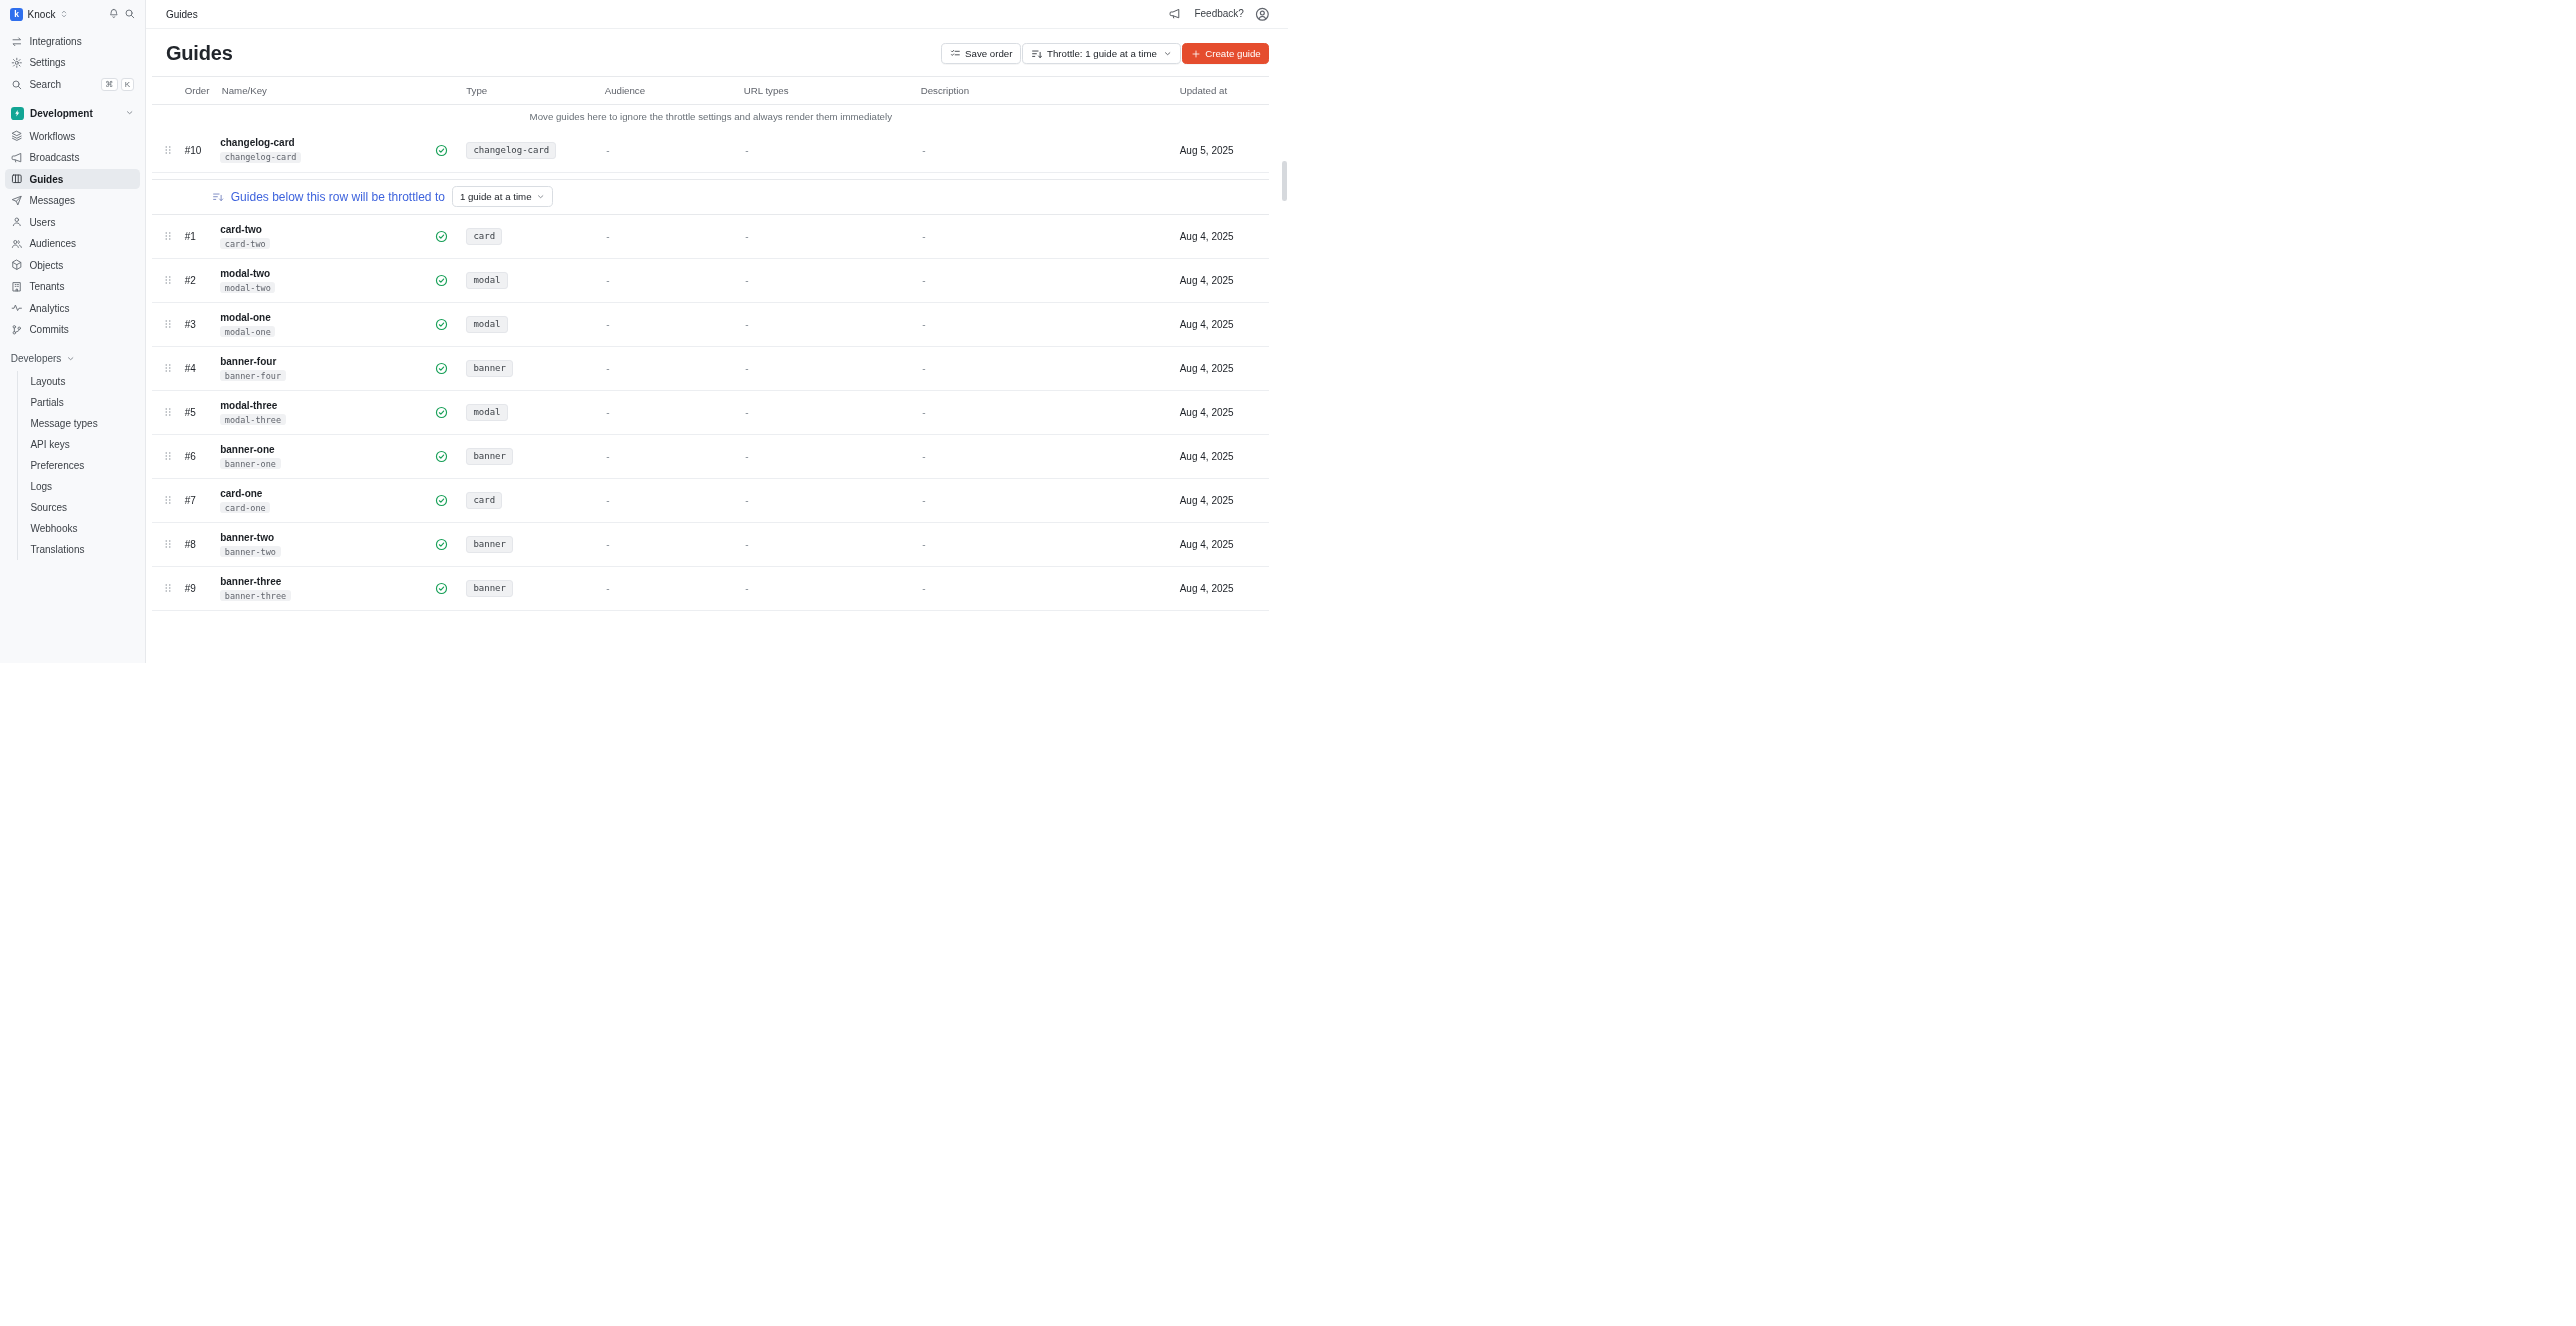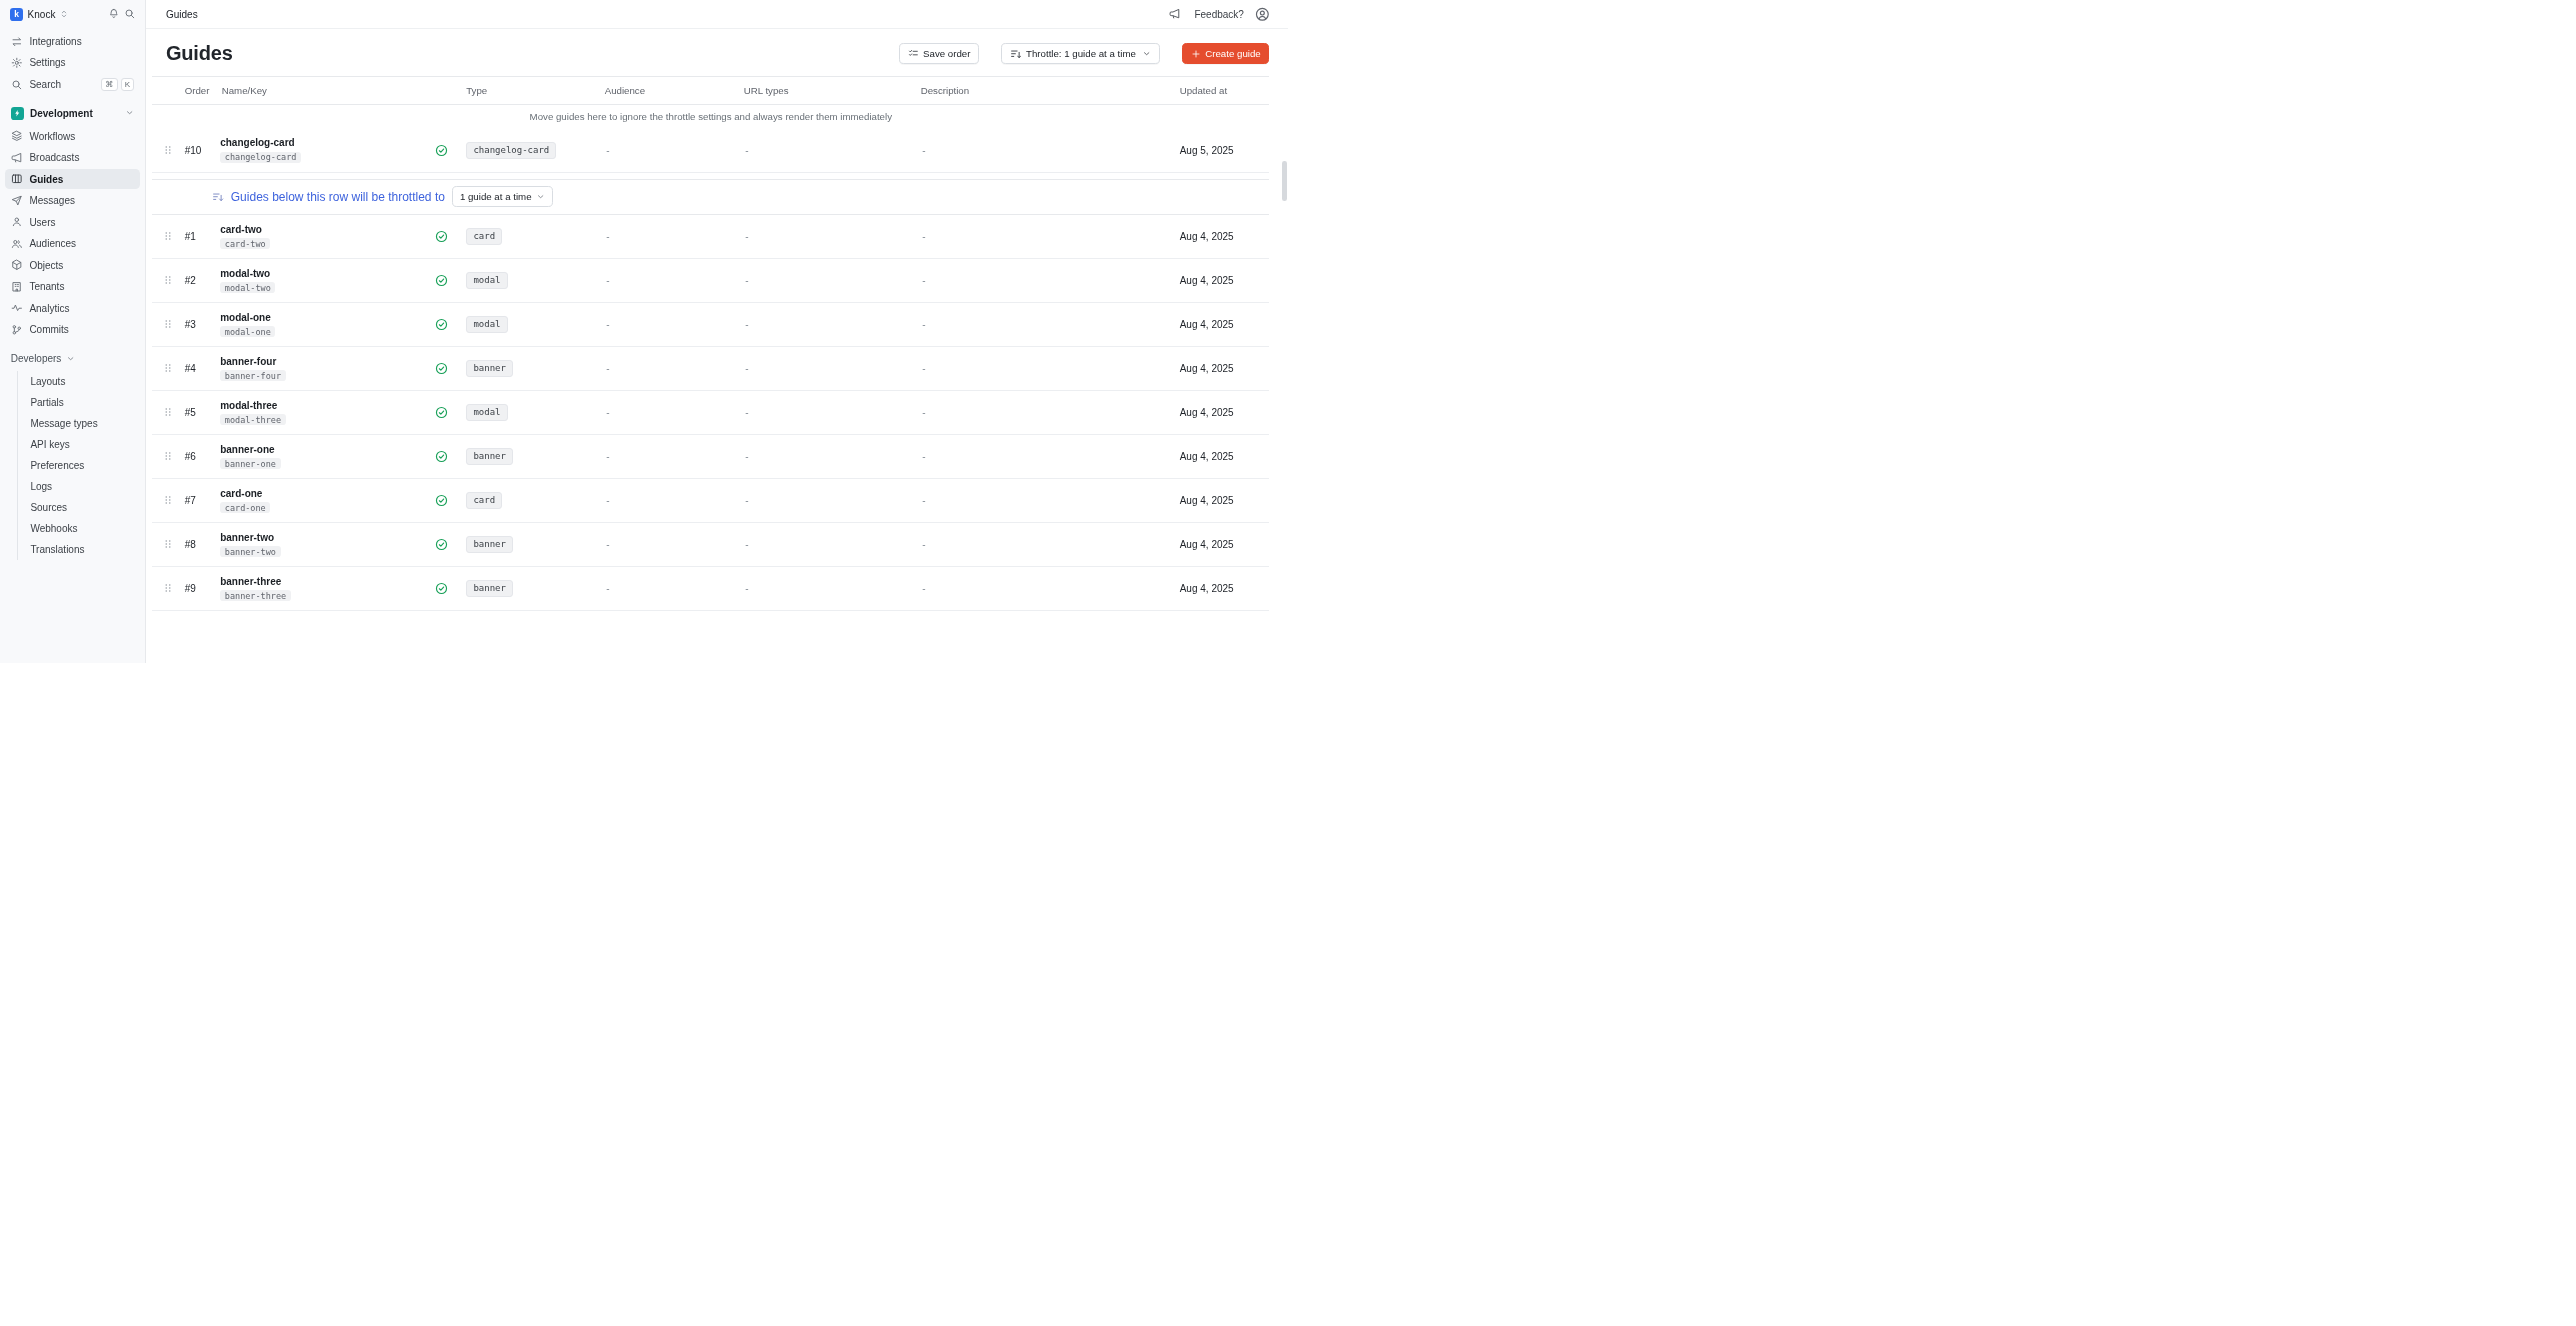--- a/index.html
+++ b/index.html
@@ -45,27 +45,27 @@
   .sec-head.group{font-weight:400;color:#495057;gap:4.6px;margin-top:7.7px}
   .sec-head.group .chev{margin-left:0}
   .sub-list{margin-left:12.4px;border-left:0.8px solid #e2e5e9}
   .sub-item{height:21px;display:flex;align-items:center;padding-left:12.4px;color:#3a3f45;cursor:pointer}
 
   
   main{flex:1;display:flex;flex-direction:column;min-width:0;position:relative}
   .topbar{height:29px;min-height:29px;display:flex;align-items:center;justify-content:space-between;
     padding:0 18.6px 0 20px;font-size:10px;border-bottom:0.8px solid #eef0f2}
   .topbar-right{display:flex;align-items:center;gap:10.8px;color:#3a3f45}
-  .feedback{display:flex;align-items:center;gap:14px;cursor:pointer}
+  .feedback{display:flex;gap:14px;cursor:pointer}
   .feedback .ic{color:#4a4f55}
   .avatar{color:#60646c;display:flex;cursor:pointer}
 
   .page-head{display:flex;align-items:center;justify-content:space-between;padding:13px 18.6px 10.8px 20px}
   h1{font-size:20px;margin:0;font-weight:700;letter-spacing:-0.2px}
-  .actions{display:flex;align-items:center;gap:22px}
+  .actions{display:flex;align-items:center;gap:1px}
   .btn{display:flex;align-items:center;gap:4.6px;height:21px;padding:0 7.7px;background:#fff;
     border:0.8px solid #d9dde2;border-radius:4.6px;font-size:9.7px;font-family:inherit;color:var(--text);
     cursor:pointer;box-shadow:0 0.8px 0.8px rgba(0,0,0,.04)}
   .btn .ic{color:#3a3f45}
   .btn .chev{margin-left:1.5px}
   .btn.primary{background:var(--accent);border-color:var(--accent);color:#fff}
   .btn.primary .ic{color:#fff}
 
   
   .table{margin:0 18.6px 0 6.2px;font-size:10px}

